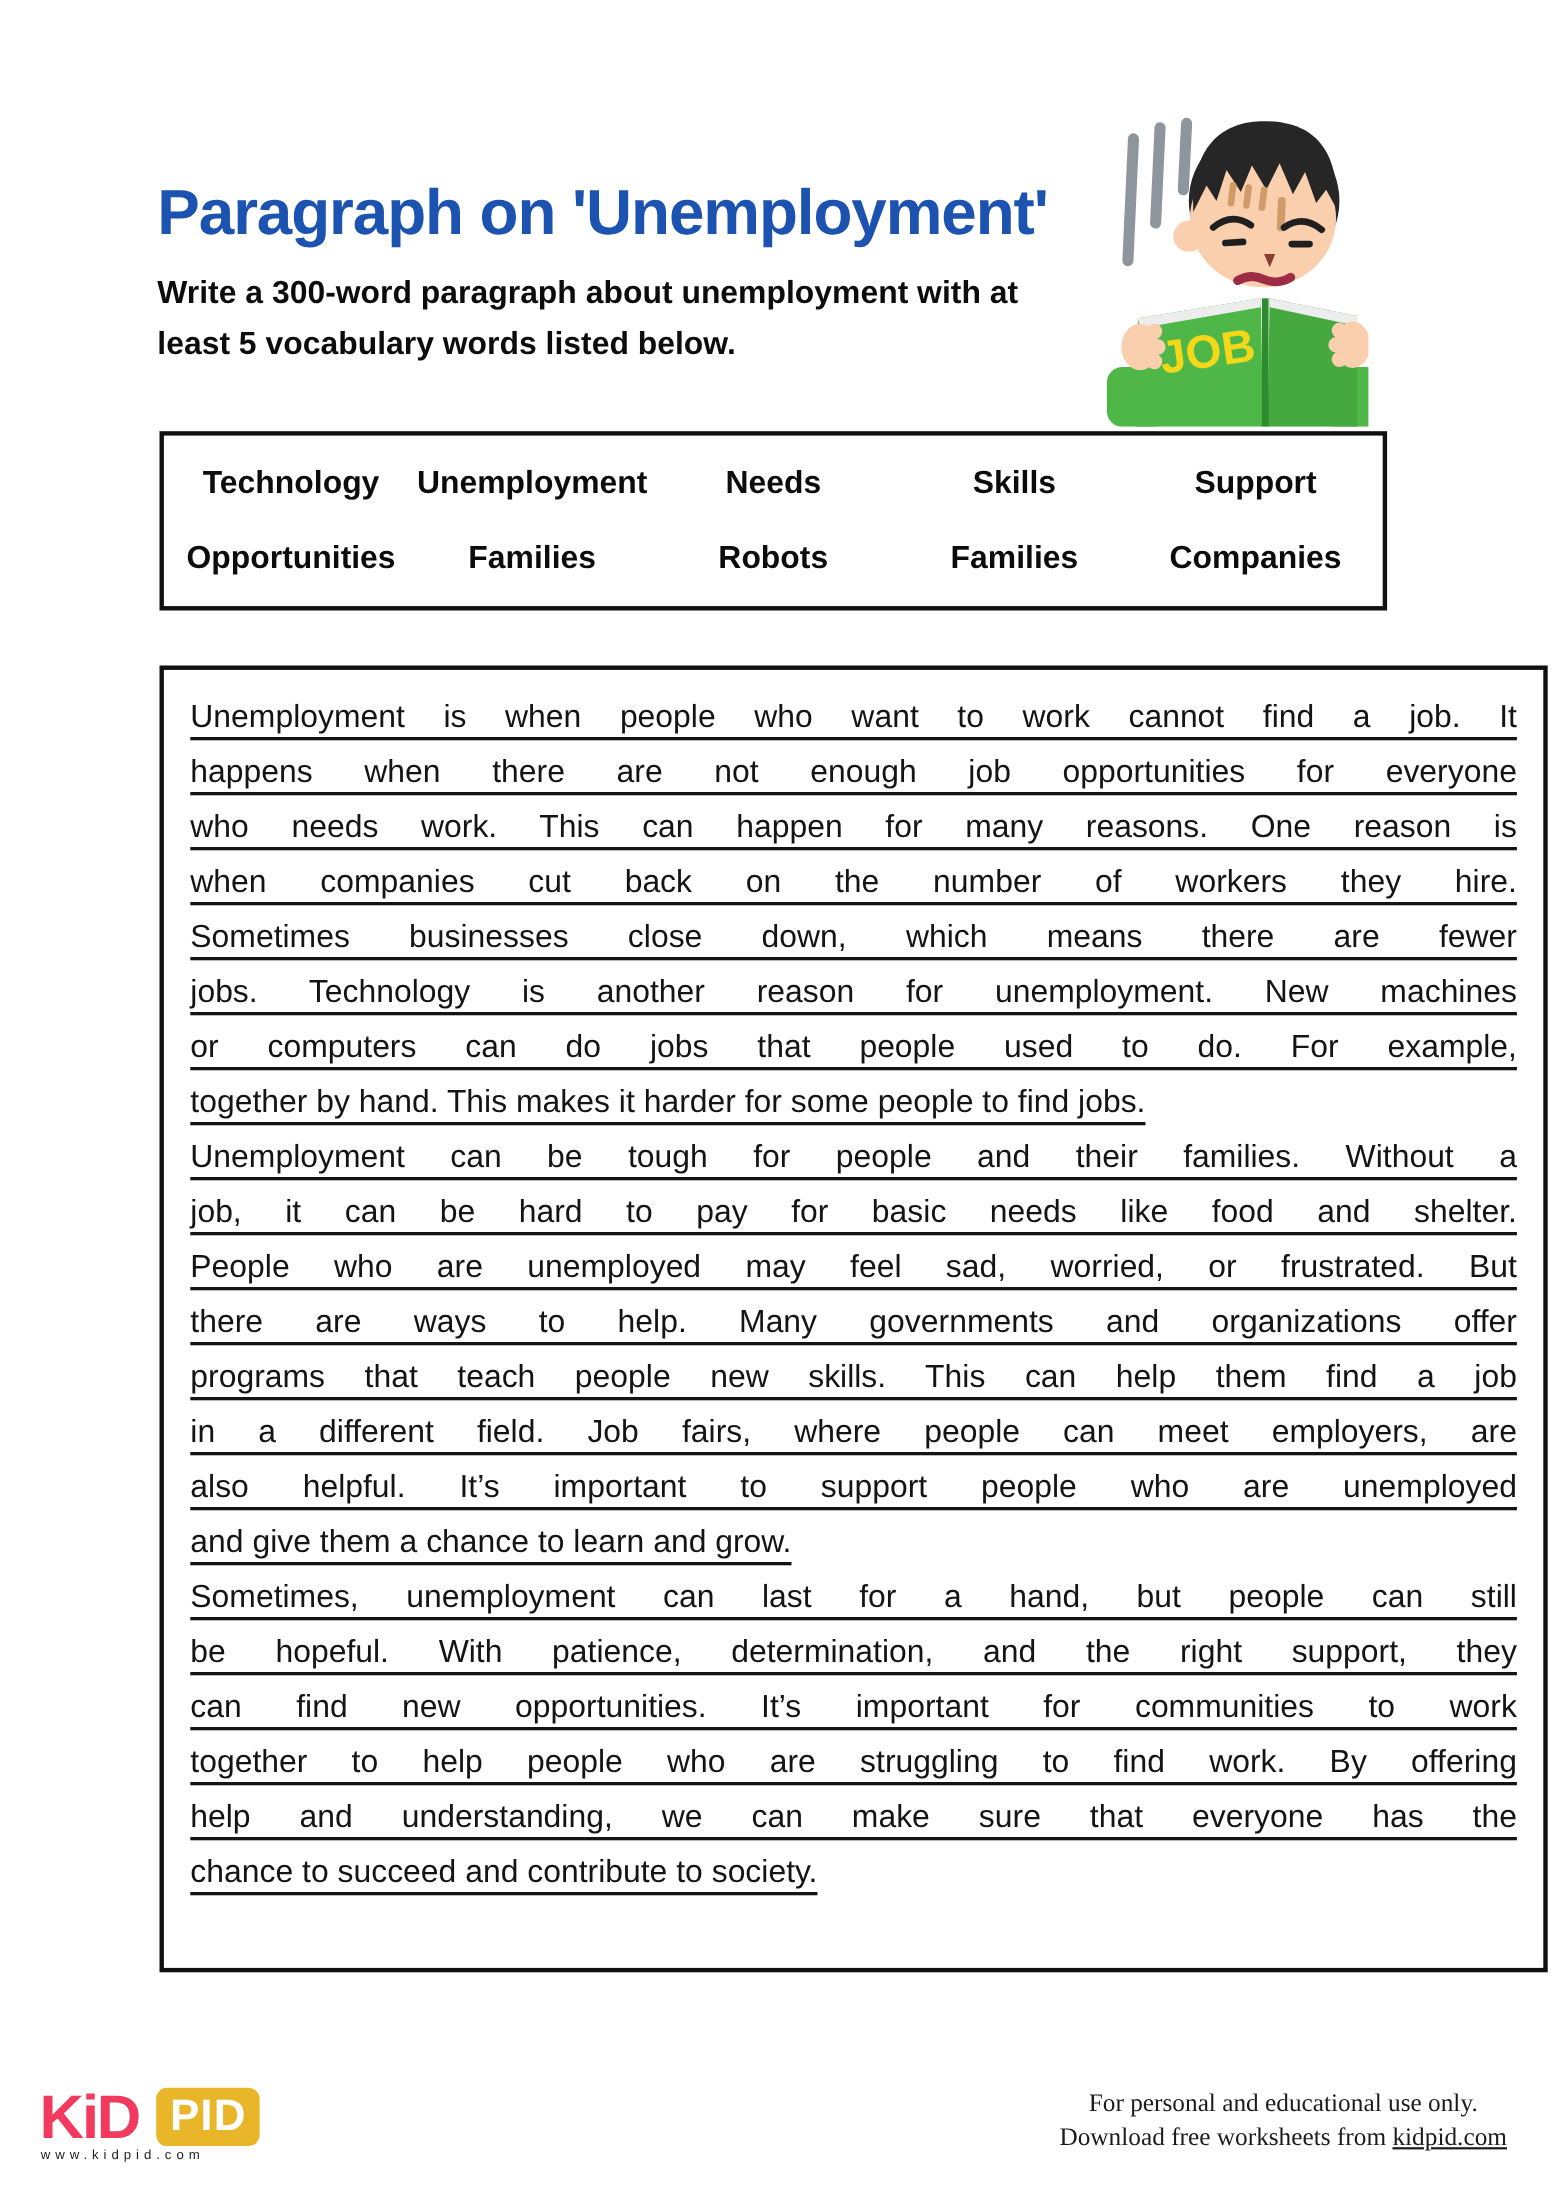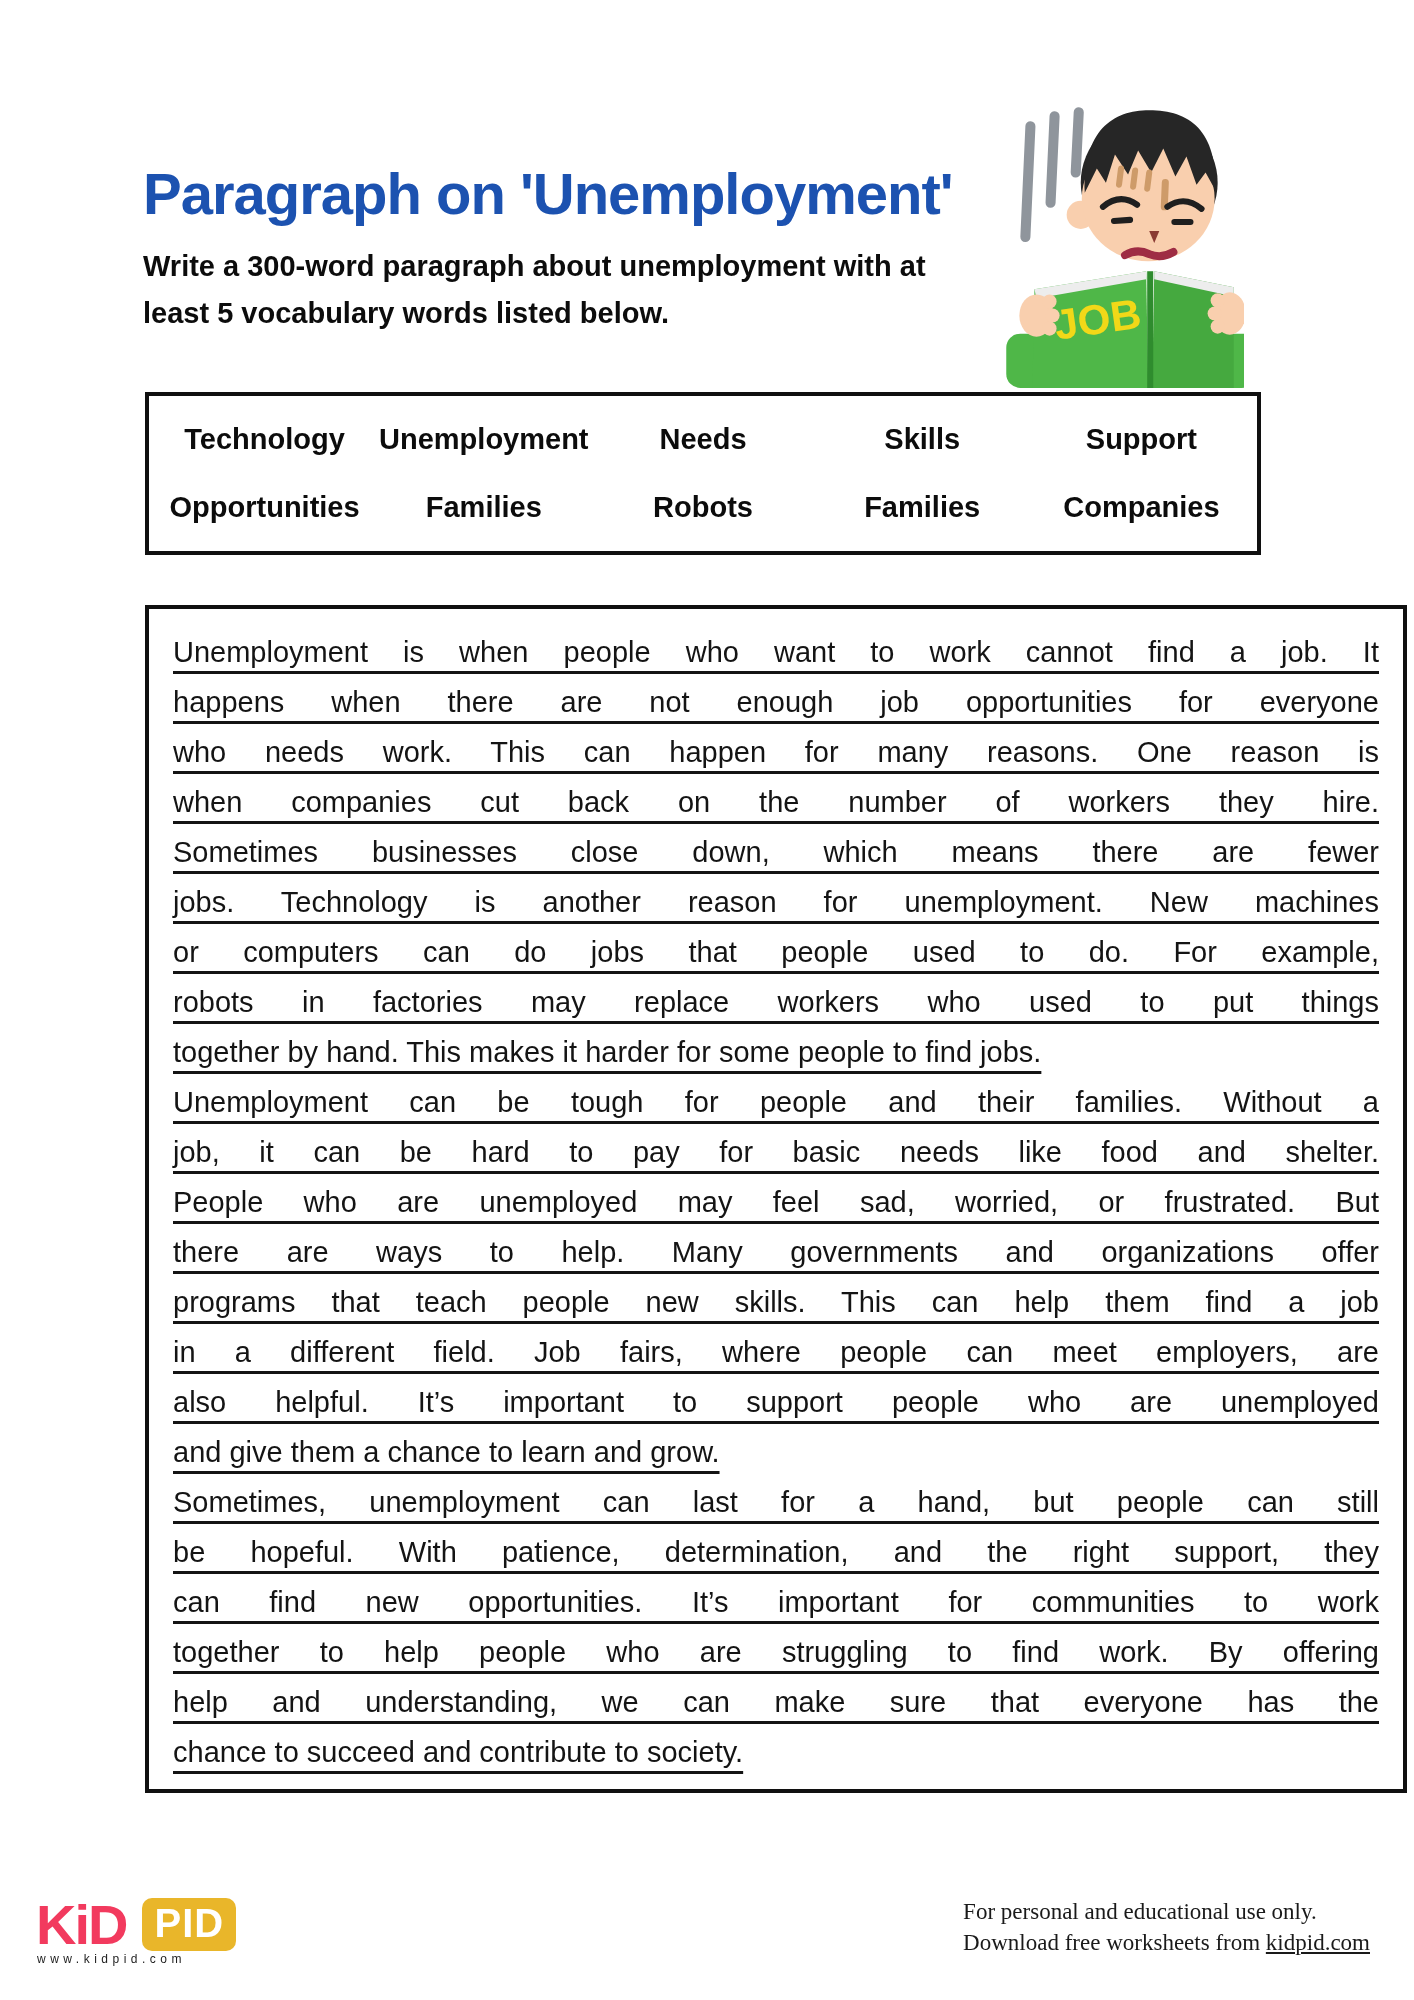--- a/index.html
+++ b/index.html
@@ -51,21 +51,21 @@
   }
   .logo-pid {
     margin-left:16px; background:#E9B62A; color:#ffffff; border-radius:10px;
     font-size:40px; font-weight:bold; letter-spacing:1px; padding:3px 12px 5px 12px;
   }
   .website {
     position:absolute; left:37px; top:1952px;
     font-size:12px; letter-spacing:4.5px; color:#1d1d1d; font-weight:500;
   }
   .notice {
-    position:absolute; right:44px; top:1896px; text-align:left;
+    position:absolute; right:44px; top:1896px; text-align:center;
     font-family:"Liberation Serif", serif; font-size:23px; color:#1a1a1a; line-height:31px;margin-left:12px;
   }
   .notice a { color:#1a1a1a; text-decoration:underline; cursor:pointer; }
 </style>
 </head>
 <body>
 
 <div class="page">
 
   <div class="title">Paragraph on 'Unemployment'</div>
@@ -148,21 +148,20 @@
   </div>
 
   <div class="essay-box">
     <div class="essay-line">Unemployment is when people who want to work cannot find a job. It</div>
     <div class="essay-line">happens when there are not enough job opportunities for everyone</div>
     <div class="essay-line">who needs work. This can happen for many reasons. One reason is</div>
     <div class="essay-line">when companies cut back on the number of workers they hire.</div>
     <div class="essay-line">Sometimes businesses close down, which means there are fewer</div>
     <div class="essay-line">jobs. Technology is another reason for unemployment. New machines</div>
     <div class="essay-line">or computers can do jobs that people used to do. For example,</div>
-    <div class="essay-line">robots in factories may replace workers who used to put things</div>
     <div class="essay-line para-end">together by hand. This makes it harder for some people to find jobs.</div>
     <div class="essay-line">Unemployment can be tough for people and their families. Without a</div>
     <div class="essay-line">job, it can be hard to pay for basic needs like food and shelter.</div>
     <div class="essay-line">People who are unemployed may feel sad, worried, or frustrated. But</div>
     <div class="essay-line">there are ways to help. Many governments and organizations offer</div>
     <div class="essay-line">programs that teach people new skills. This can help them find a job</div>
     <div class="essay-line">in a different field. Job fairs, where people can meet employers, are</div>
     <div class="essay-line">also helpful. It’s important to support people who are unemployed</div>
     <div class="essay-line para-end">and give them a chance to learn and grow.</div>
     <div class="essay-line">Sometimes, unemployment can last for a hand, but people can still</div>

